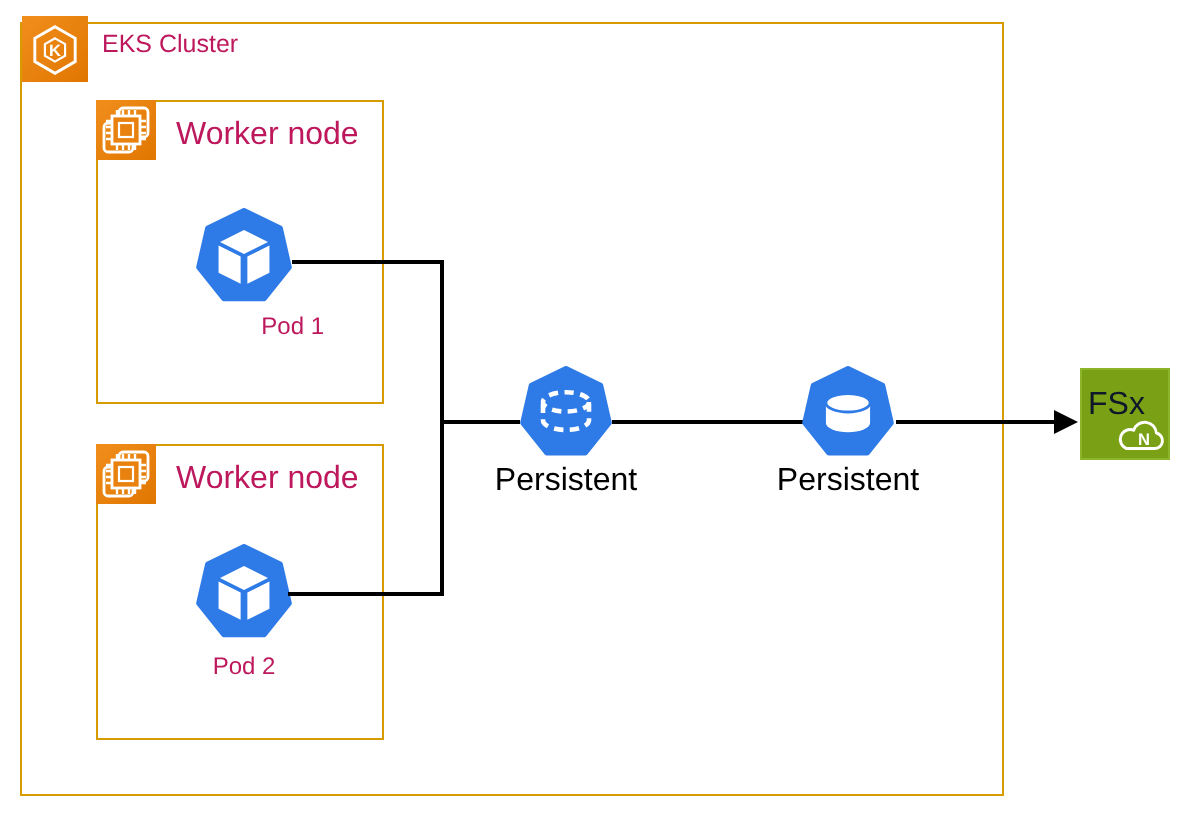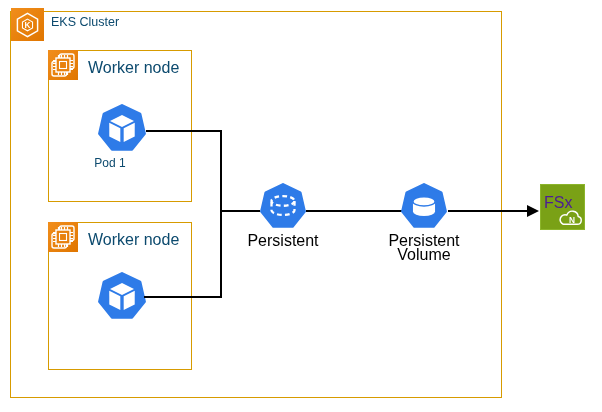--- a/index.html
+++ b/index.html
@@ -5,36 +5,36 @@
   html,body{margin:0;padding:0;background:#fff;}
   #canvas{
     position:relative;width:602px;height:412px;background:#ffffff;
     font-family:"Liberation Sans",sans-serif;color:#000;overflow:hidden;
   }
   .abs{position:absolute;}
   .box{position:absolute;border:1px solid #D79B00;background:#ffffff;box-sizing:border-box;}
   .orange-icon{
     position:absolute;background:linear-gradient(135deg,#F18E1C,#E07600);
   }
-  .lbl{position:absolute;color:#0c4a6e;white-space:nowrap;}
+  .lbl{position:absolute;color:#be185d;white-space:nowrap;}
   .cluster-lbl{font-size:12.5px;}
   .node-lbl{font-size:16px;}
   .pod-lbl{font-size:12px;text-align:center;}
   .two-line-lbl{position:absolute;font-size:16px;line-height:13.5px;text-align:center;}
   .hline{position:absolute;background:#000;height:2px;}
   .vline{position:absolute;background:#000;width:2px;}
   .arrowhead{
     position:absolute;width:0;height:0;
     border-top:6px solid transparent;border-bottom:6px solid transparent;
     border-left:12px solid #000;
   }
   .fsx{
     position:absolute;background:#7AA116;box-shadow:inset 0 0 0 1px #8CB52B;
   }
-  .fsx-text{position:absolute;left:4px;top:10px;color:#4c1d95;font-size:16px;letter-spacing:0px;}
+  .fsx-text{position:absolute;left:4px;top:10px;color:#0f172a;font-size:16px;letter-spacing:0px;}
   .fsx-cloud{position:absolute;right:1px;bottom:3px;}
   svg{display:block;}
 </style>
 </head>
 <body>
 
 <div id="canvas">
 
   <div class="box" style="left:10px;top:11px;width:492px;height:387px;"></div>
 
@@ -60,21 +60,21 @@
   <div class="lbl node-lbl" style="left:88px;top:59px;">Worker node</div>
 
   <div class="abs" style="left:98px;top:104px;">
     <svg width="48" height="48" viewBox="0 0 100 100">
       <path d="M50 3 L87.5 21.1 L96.8 61.7 L70.8 94.2 L29.2 94.2 L3.2 61.7 L12.5 21.1 Z" fill="#2E7BE8" stroke="#2E7BE8" stroke-width="6" stroke-linejoin="round"></path>
       <path d="M50 23 L75 35.5 L50 48 L25 35.5 Z" fill="#fff"></path>
       <path d="M23.5 39 L46.5 50.5 L46.5 79 L23.5 67.5 Z" fill="#fff"></path>
       <path d="M76.5 39 L53.5 50.5 L53.5 79 L76.5 67.5 Z" fill="#fff"></path>
     </svg>
   </div>
-  <div class="lbl pod-lbl" style="left:70px;top:156px;width:80px;">Pod 1</div>
+  <div class="lbl pod-lbl" style="left:82px;top:156px;width:80px;text-align:right;">Pod 1</div>
 
   <div class="box" style="left:48px;top:222px;width:144px;height:148px;"></div>
   <div class="orange-icon" style="left:48px;top:222px;width:30px;height:30px;">
     <svg width="30" height="30" viewBox="0 0 30 30">
       <rect x="11.5" y="4" width="14.5" height="14.5" rx="2" fill="none" stroke="#fff" stroke-width="1.4"></rect>
       <rect x="4" y="11.5" width="14.5" height="14.5" rx="2" fill="none" stroke="#fff" stroke-width="1.4"></rect>
       <path stroke="#fff" stroke-width="1.2" d="M10.5 5 V8 M13.5 5 V8 M16.5 5 V8 M19.5 5 V8 M10.5 22 V25 M13.5 22 V25 M16.5 22 V25 M19.5 22 V25 M5 10.5 H8 M5 13.5 H8 M5 16.5 H8 M5 19.5 H8 M22 10.5 H25 M22 13.5 H25 M22 16.5 H25 M22 19.5 H25"></path>
       <rect x="8" y="8" width="14" height="14" fill="#E8810D" stroke="#fff" stroke-width="1.4"></rect>
       <rect x="11.5" y="11.5" width="7" height="7" fill="none" stroke="#fff" stroke-width="1.1"></rect>
     </svg>
@@ -82,20 +82,21 @@
   <div class="lbl node-lbl" style="left:88px;top:231px;">Worker node</div>
 
   <div class="abs" style="left:98px;top:272px;">
     <svg width="48" height="48" viewBox="0 0 100 100">
       <path d="M50 3 L87.5 21.1 L96.8 61.7 L70.8 94.2 L29.2 94.2 L3.2 61.7 L12.5 21.1 Z" fill="#2E7BE8" stroke="#2E7BE8" stroke-width="6" stroke-linejoin="round"></path>
       <path d="M50 23 L75 35.5 L50 48 L25 35.5 Z" fill="#fff"></path>
       <path d="M23.5 39 L46.5 50.5 L46.5 79 L23.5 67.5 Z" fill="#fff"></path>
       <path d="M76.5 39 L53.5 50.5 L53.5 79 L76.5 67.5 Z" fill="#fff"></path>
     </svg>
   </div>
+  <div class="lbl pod-lbl" style="left:82px;top:326px;width:80px;">Pod 2</div>
 
   <div class="hline" style="left:146px;top:130px;width:76px;"></div>
   <div class="hline" style="left:144px;top:296px;width:78px;"></div>
   <div class="vline" style="left:220px;top:130px;height:168px;"></div>
   <div class="hline" style="left:220px;top:210px;width:40px;"></div>
   <div class="hline" style="left:306px;top:210px;width:96px;"></div>
   <div class="hline" style="left:448px;top:210px;width:82px;"></div>
   <div class="arrowhead" style="left:527px;top:205px;"></div>
 
   <div class="abs" style="left:260px;top:183px;">
@@ -111,21 +112,20 @@
 
   <div class="abs" style="left:401px;top:183px;">
     <svg width="46" height="46" viewBox="0 0 100 100">
       <path d="M50 3 L87.5 21.1 L96.8 61.7 L70.8 94.2 L29.2 94.2 L3.2 61.7 L12.5 21.1 Z" fill="#2E7BE8" stroke="#2E7BE8" stroke-width="6" stroke-linejoin="round"></path>
       <path d="M26 40 L26 62 A24 10 0 0 0 74 62 L74 40 Z" fill="#fff"></path>
       <ellipse cx="50" cy="40" rx="24" ry="10" fill="#fff" stroke="#2E7BE8" stroke-width="3"></ellipse>
     </svg>
   </div>
   <div class="two-line-lbl" style="left:354px;top:234px;width:140px;">
     <div>Persistent</div>
-    <div>Volume</div>
   </div>
 
   <div class="fsx" style="left:540px;top:184px;width:45px;height:46px;">
     <div class="fsx-text">FSx</div>
     <svg class="fsx-cloud" width="27" height="20" viewBox="0 0 26 19">
       <path d="M6 16.5 H19.5 A3.8 3.8 0 0 0 20.4 9 A5.6 5.6 0 0 0 9.5 7.7 A4.3 4.3 0 0 0 6 16.5 Z" fill="#7AA116" stroke="#fff" stroke-width="1.4" stroke-linejoin="round"></path>
       <text x="14.5" y="15" font-size="8" font-family="Liberation Sans, sans-serif" font-weight="bold" fill="#fff" text-anchor="middle" id="fsx-badge-text">N</text>
     </svg>
   </div>
 

